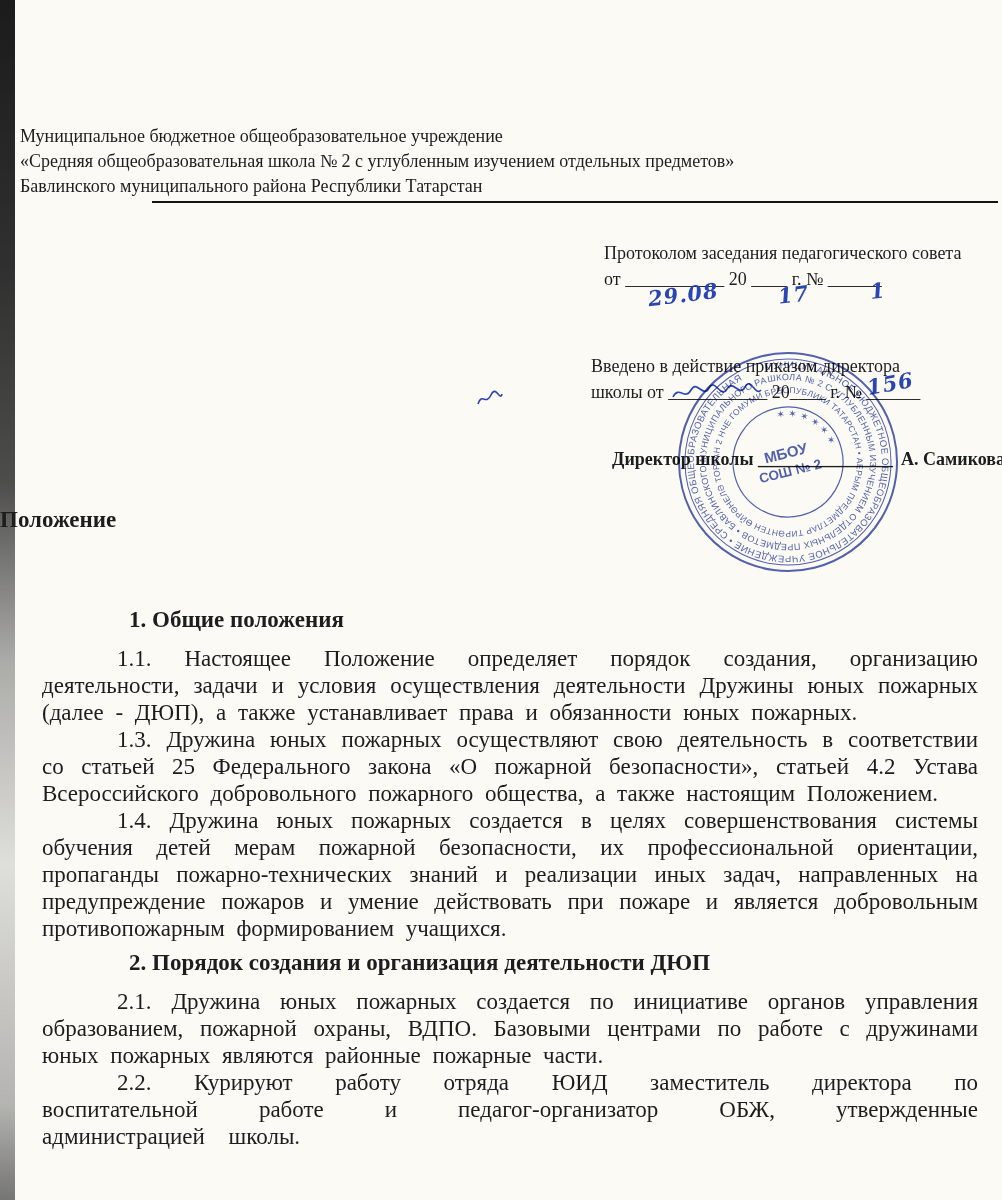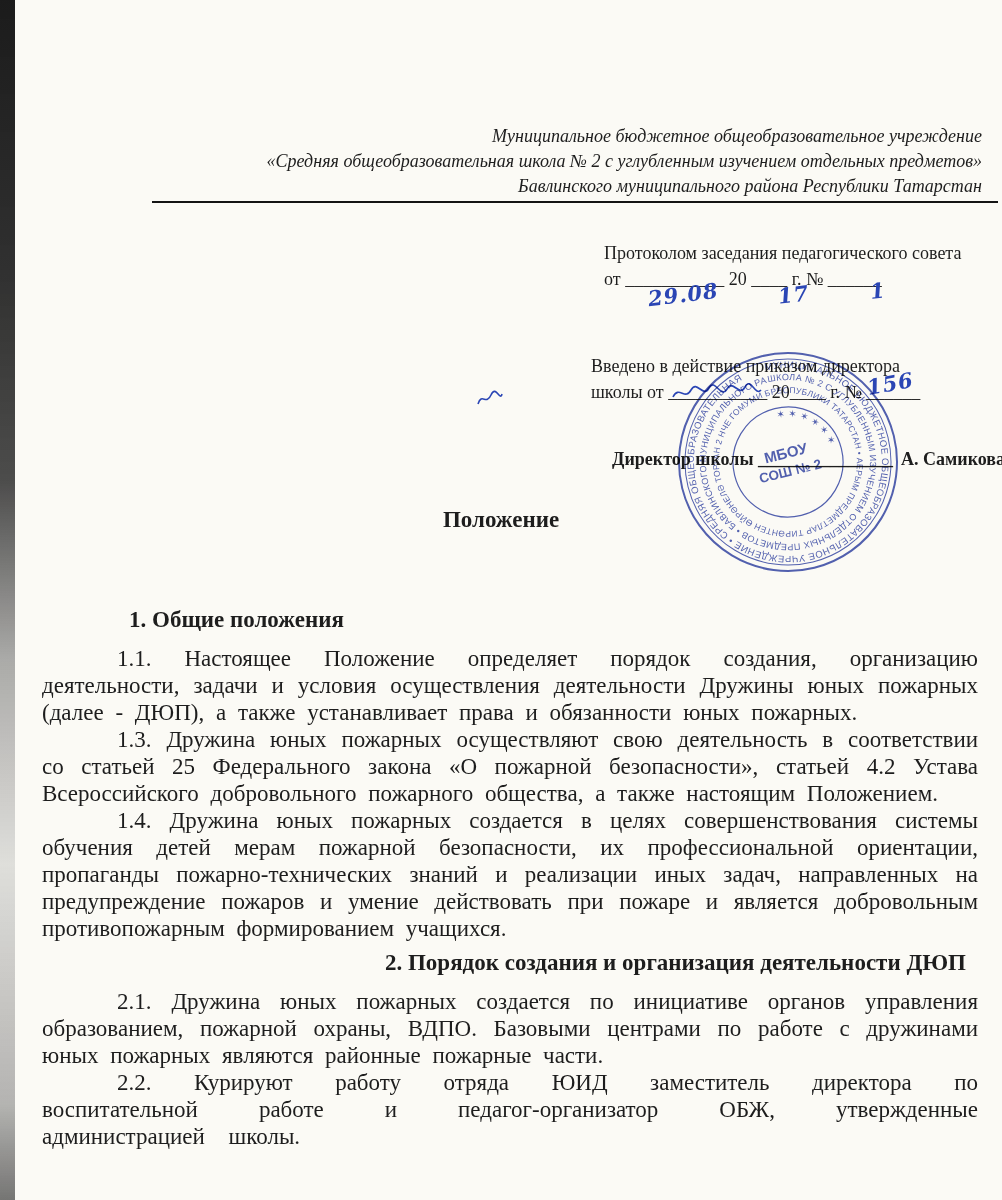--- a/index.html
+++ b/index.html
@@ -12,21 +12,21 @@
   .scan-edge {
     position:absolute; left:0; top:0; width:15px; height:100%;
     background:linear-gradient(180deg,
       rgba(15,15,15,.95) 0%, rgba(30,30,30,.92) 22%, rgba(45,45,45,.85) 40%,
       rgba(105,105,105,.55) 55%, rgba(170,170,170,.35) 72%,
       rgba(110,110,110,.5) 92%, rgba(60,60,60,.7) 100%);
     filter:blur(.6px);
   }
   .doc-header {
     position:absolute; top:124px; left:20px; width:962px;
-    text-align:right; font-size:18px; line-height:25px;font-style:italic;
+    text-align:left; font-size:18px; line-height:25px;
   }
   .rule {
     position:absolute; top:201px; left:152px; width:846px;
     border-top:2.5px solid #141414;
   }
   .approval {
     position:absolute; left:604px; top:240px; width:390px;
     font-size:18px; line-height:26px;
   }
   .appr-indent { margin-left:0; }
@@ -51,29 +51,29 @@
   .squiggle { position:absolute; left:80px; top:28px; }
   .squiggle path, .pen-mark path { stroke:#2a45b4; stroke-width:1.6px; fill:none; }
   .pen-mark { position:absolute; left:474px; top:386px; }
   .stamp-wrap {
     position:absolute; left:672px; top:346px; width:232px; height:232px;
     transform:rotate(-14deg); opacity:.82; mix-blend-mode:multiply;
   }
   .stamp-wrap text { fill:#2d3fa5; font-family:"Liberation Sans", sans-serif; }
   .doc-title {
     position:absolute; top:506px; left:0; width:100%;
-    text-align:center; font-weight:bold; font-size:23px; line-height:28px;
+    text-align:left; font-weight:bold; font-size:23px; line-height:28px;
   }
   .main {
     position:absolute; top:594px; left:42px; width:936px;
     font-size:23px; line-height:27px; text-align:justify;
   }
   .main h3 { margin:12px; font-size:23px; font-weight:bold; text-indent:75px; text-align:left; }
   .main p  { margin:0; text-indent:75px; word-spacing:6px; }
-  .main .sec2 { margin-top:7px;text-align:right; }
+  .main .sec2 { margin-top:7px; }
   .main .p-wide { word-spacing:18px; }
 </style>
 </head>
 <body>
 
 <div class="page">
 
   <div class="scan-edge"></div>
 
   <header class="doc-header">

